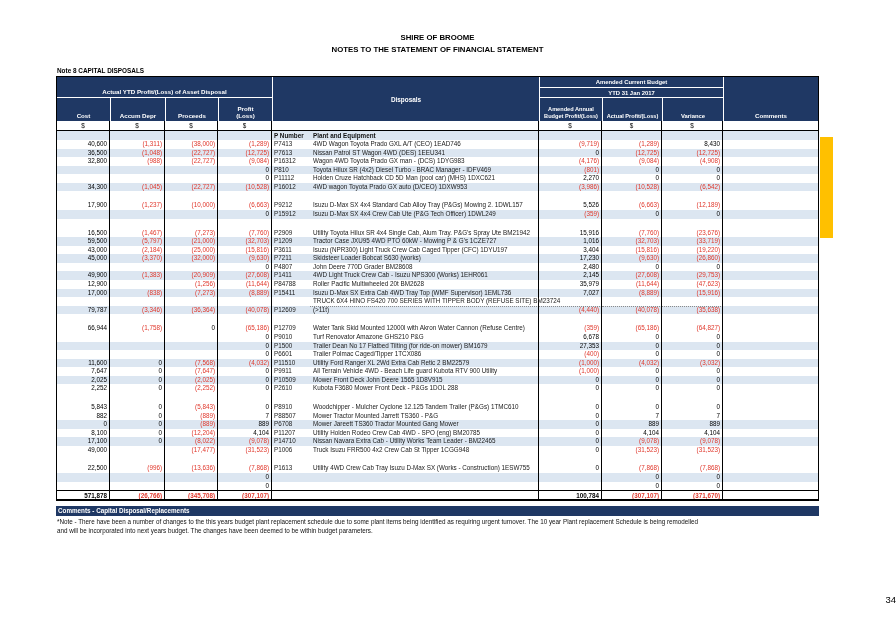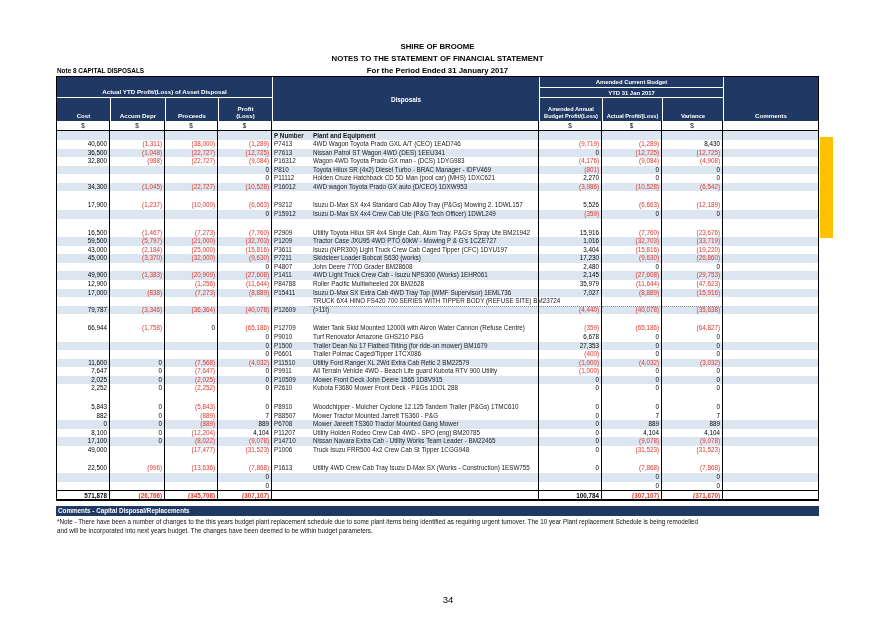--- a/index.html
+++ b/index.html
@@ -1,18 +1,18 @@
 <!DOCTYPE html>
 <html style="--navy: #1F3864; --stripe: #DCE6F1; --negative: #E0372B; --highlight: #FFC000;"><head>
 <meta charset="utf-8">
 <style>
   html,body{margin:0;padding:0;background:#ffffff;}
   .page{position:relative;width:896px;height:634px;background:#fff;overflow:hidden;
         font-family:"Liberation Sans", sans-serif;color:#000;}
-  .title-line{position:absolute;left:56px;width:763px;text-align:center;font-weight:bold;font-size:7.8px;line-height:10px;margin-top:9px;}
+  .title-line{position:absolute;left:56px;width:763px;text-align:center;font-weight:bold;font-size:7.8px;line-height:10px;}
   .note-label{position:absolute;left:57px;top:67px;font-weight:bold;font-size:6.4px;}
   .disposal-table{position:absolute;left:56px;top:76px;width:761px;border:1px solid #000;background:#fff;}
   
   .thead{position:relative;height:44px;background:#fff;}
   .hcell{position:absolute;box-sizing:border-box;background:var(--navy);color:#fff;font-weight:bold;
          display:flex;justify-content:center;overflow:hidden;}
   .h-left-group{left:0;top:0;width:215px;height:20px;align-items:flex-end;font-size:6.2px;padding-bottom:2px;}
   .h-col{top:20px;height:24px;align-items:flex-end;font-size:6.2px;padding-bottom:2px;border-top:1px solid #fff;text-align:center;}
   .h-cost{left:0;width:53px;}
   .h-accum{left:53px;width:55px;border-left:1px solid #fff;}
@@ -40,30 +40,29 @@
   .cell.neg{color:var(--negative);}
   .cell.pnum{text-align:left;padding-left:2px;color:#1a1a1a;}
   .cell.desc{text-align:left;padding-left:3px;color:#1a1a1a;white-space:nowrap;overflow:visible;}
   .trow.dotted .cell:nth-child(n+6):not(:last-child){border-bottom:1px dotted #8a8a8a;}
   .trow.total{height:10px;line-height:9px;font-weight:bold;border-top:1px solid #000;border-bottom:1px solid #000;box-sizing:border-box;}
   
   .highlight-marker{position:absolute;left:820px;top:137px;width:13px;height:101px;background:var(--highlight);}
   .comments-bar{position:absolute;left:56px;top:506px;width:763px;height:10px;box-sizing:border-box;
                 background:var(--navy);color:#fff;font-weight:bold;font-size:6.3px;line-height:10px;padding-left:2px;}
   .comments-note{position:absolute;left:57px;top:518px;width:780px;font-size:6.3px;line-height:8.8px;color:#111;}
-  .page-number{position:absolute;left:0;top:594px;width:896px;text-align:center;font-size:9.5px;}
+  .page-number{position:absolute;left:0;top:594px;width:896px;text-align:right;font-size:9.5px;}
 </style>
 </head>
 <body>
 
 <div class="page">
 
   <div class="title-line" style="top:33px">SHIRE OF BROOME</div>
   <div class="title-line" style="top:45px">NOTES TO THE STATEMENT OF FINANCIAL STATEMENT</div>
-  <div class="title-line" style="top:57px">For the Period Ended 31 January 2017</div>
 
   <div class="note-label">Note 8 CAPITAL DISPOSALS</div>
 
   <div class="disposal-table">
     <div class="thead">
       <div class="hcell h-left-group">Actual YTD Profit/(Loss) of Asset Disposal</div>
       <div class="hcell h-col h-cost">Cost</div>
       <div class="hcell h-col h-accum">Accum Depr</div>
       <div class="hcell h-col h-proceeds">Proceeds</div>
       <div class="hcell h-col h-profit">

